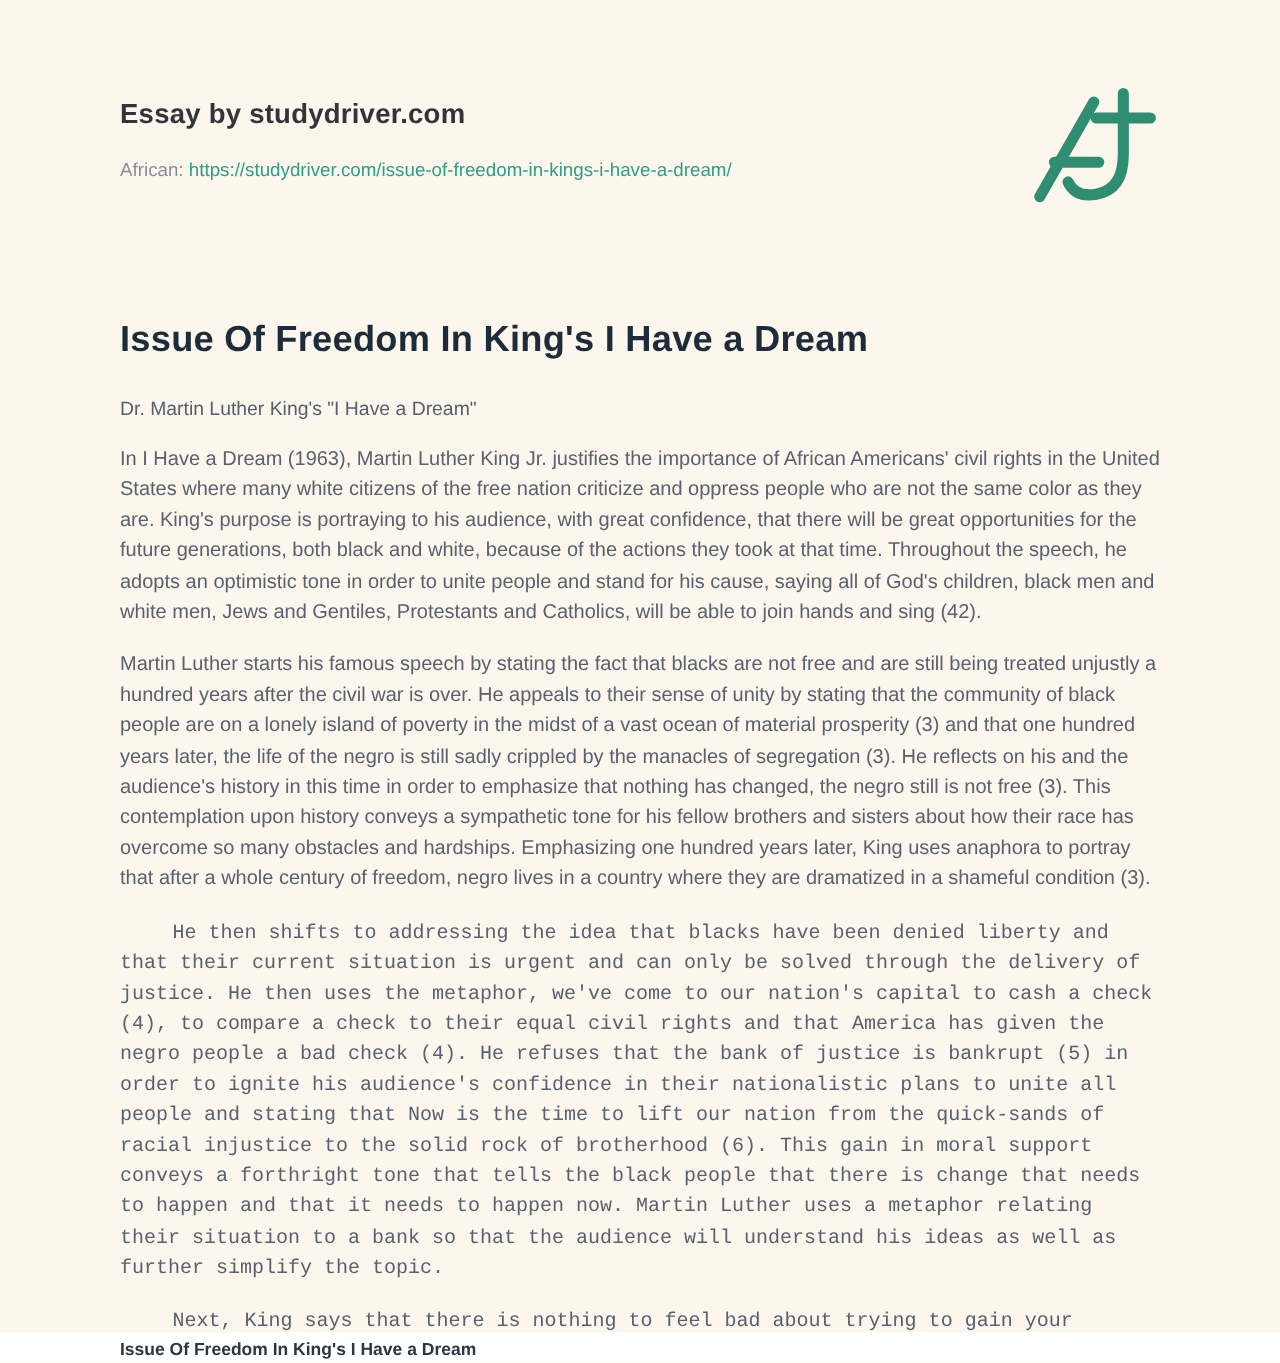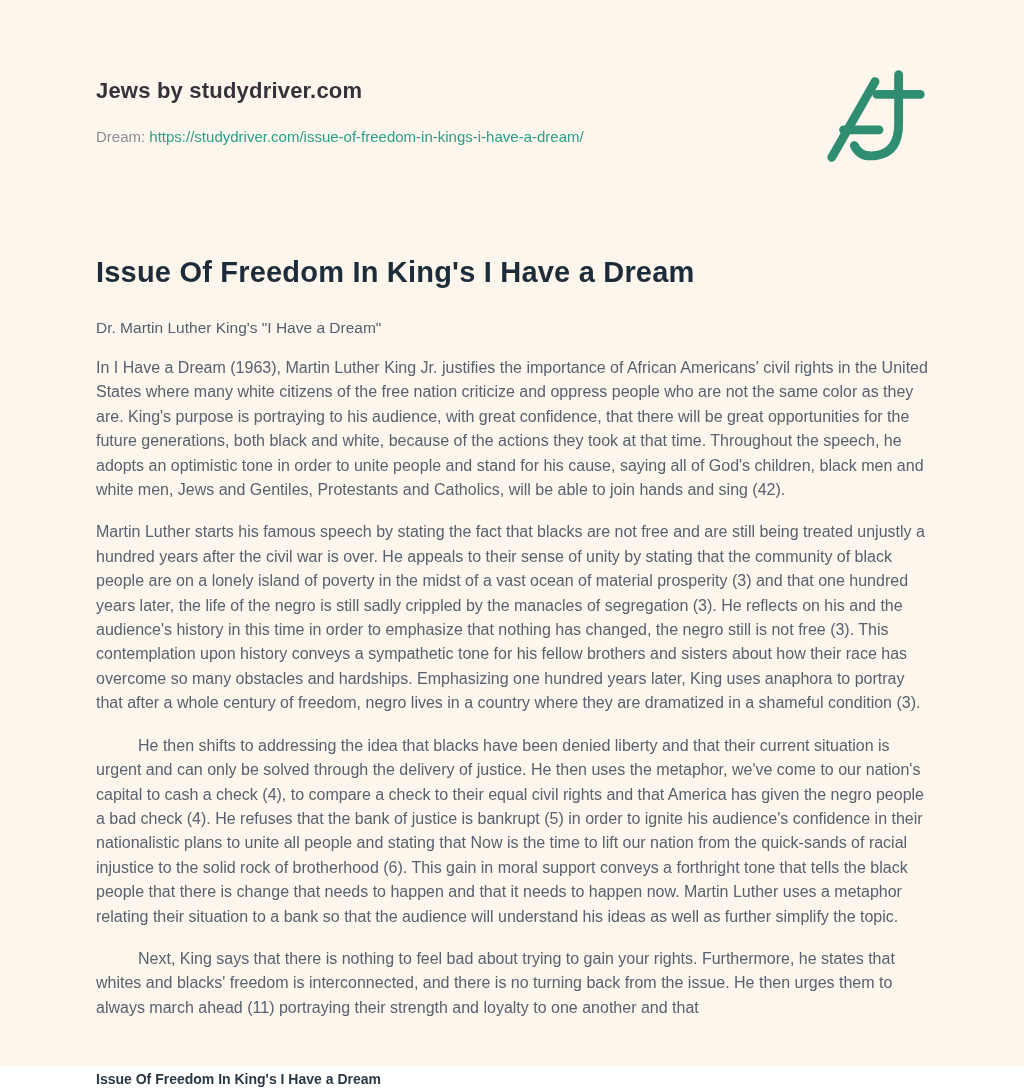--- a/index.html
+++ b/index.html
@@ -53,44 +53,44 @@
   .body-text {
     position: absolute;
     top: 356px;
     left: 96px;
     width: 832px;
     font-size: 16px;
     line-height: 24.4px;
     color: #58616f;
   }
   .body-text p { margin-bottom: 18px; }
-  .body-text p.indent { text-indent: 42px; }
+  .body-text p.indent { text-indent: 42px; font-family: Liberation Mono, monospace; }
 
   .page-footer {
     position: absolute;
     left: 0;
     right: 0;
     bottom: 0;
     height: 24px;
     background: #ffffff;
     padding: 5px 0 0 96px;
     font-size: 14px;
     font-weight: 700;
     color: #2a3744;
   }
 </style>
 </head>
 <body>
 
 <div class="page">
 
   <div class="header">
-    <div class="essay-by">Jews by studydriver.com</div>
+    <div class="essay-by">Essay by studydriver.com</div>
     <div class="source-line">
-      <span>Dream: </span><a class="source-link">https://studydriver.com/issue-of-freedom-in-kings-i-have-a-dream/</a>
+      <span>African: </span><a class="source-link">https://studydriver.com/issue-of-freedom-in-kings-i-have-a-dream/</a>
     </div>
   </div>
 
   <div class="logo">
     <svg width="118" height="100" viewBox="0 0 120 100" aria-hidden="true">
       <g fill="none" stroke="#2f8d72" stroke-width="9" stroke-linecap="round" stroke-linejoin="round">
         <path d="M14 90 L58 13"></path>
         <path d="M26 62 L62 62"></path>
         <path d="M82 6 L82 56 Q82 84 60 88 Q43 91 37 78"></path>
         <path d="M60 26 L104 26"></path>

